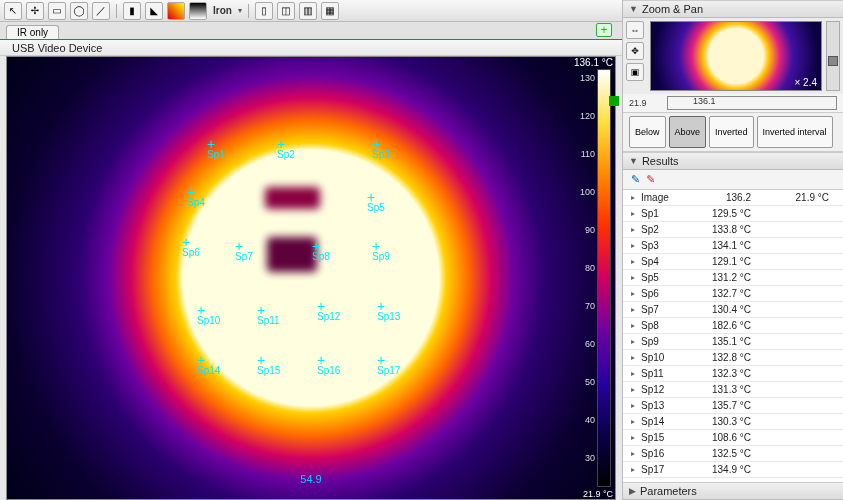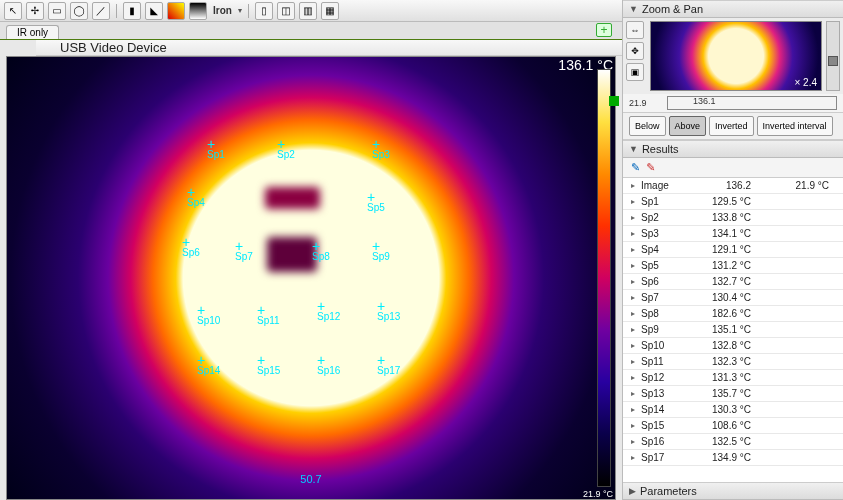--- a/index.html
+++ b/index.html
@@ -5,31 +5,31 @@
   * { box-sizing: border-box; margin: 0; padding: 0; font-family: Arial, sans-serif; }
   body { width: 843px; height: 500px; background: #e8e8e8; display: flex; font-size: 11px; }
   .left { width: 622px; height: 500px; display: flex; flex-direction: column; }
   .toolbar { height: 22px; background: linear-gradient(#f8f8f8,#e0e0e0); border-bottom: 1px solid #bbb; display:flex; align-items:center; padding: 0 4px; gap:4px; }
   .tb-btn { width:18px; height:18px; border:1px solid #aaa; background:#f4f4f4; border-radius:2px; display:flex; align-items:center; justify-content:center; cursor:pointer; font-size:10px;}
   .tb-sep { width:1px; height:14px; background:#aaa; margin:0 2px;}
   .palette-label { font-size:10px; color:#333; padding:0 2px;font-weight:bold;}
   .tabrow { height:18px; background:#e2e2e2; display:flex; align-items:flex-end; position:relative; border-bottom:1px solid #4d7c0f;}
   .tab { background:#f5f5f5; border:1px solid #aaa; border-bottom:none; border-radius:3px 3px 0 0; padding:1px 10px; margin-left:6px; font-size:10px; }
   .tab-plus { position:absolute; right:10px; top:1px; width:16px; height:14px; border:1px solid #3a3; background:#dfd; color:#3a3; display:flex; align-items:center; justify-content:center; border-radius:2px; cursor:pointer; font-size:12px;}
-  .devrow { height:16px; background:linear-gradient(#f8f8f8,#e8e8e8); border-bottom:1px solid #ccc; display:flex; align-items:center; padding-left:24px; font-size:13px; color:#222;margin-left:36px;}
+  .devrow { height:16px; background:linear-gradient(#f8f8f8,#e8e8e8); border-bottom:1px solid #ccc; display:flex; align-items:center; padding-left:12px; font-size:11px; color:#222;}
   .viewer { flex:1; background:#000; position:relative; margin: 0 6px 0 6px; border:1px solid #888;}
   .thermal { position:absolute; inset:0; background:
      radial-gradient(circle at 50% 50%, #ffffe0 0 34%, #ffd000 36%, #ff6a00 42%, #d20060 48%, #6a00a0 54%, #2b0070 62%, #0a0030 80%, #000018 100%);
   }
   .hotspot { position:absolute; left:260px; top:180px; width:50px; height:35px; background:#5e003a; filter:blur(4px); border-radius:4px;}
   .hotspot2 { position:absolute; left:258px; top:130px; width:55px; height:22px; background:#8a0040; filter:blur(4px); border-radius:4px;}
   .colorbar { position:absolute; right:4px; top:12px; width:14px; bottom:12px; background:linear-gradient(to bottom,#fff,#ffe040,#ff8a00,#ff3000,#d00060,#7000a0,#2800a0,#0a004a,#000); border:1px solid #444;}
   .cb-ticks { position:absolute; right:20px; top:10px; bottom:10px; width:18px; color:#ddd; font-size:9px;}
   .cb-tick { position:absolute; right:0; width:22px; text-align:right;}
-  .cb-toplabel { position:absolute; right:2px; top:0; color:#fff; font-size:14px;}
+  .cb-toplabel { position:absolute; right:2px; top:0; color:#fff; font-size:10px;}
   .cb-botlabel { position:absolute; right:2px; bottom:0; color:#fff; font-size:9px;}
   .cold-temp { position:absolute; left:50%; transform:translateX(-50%); bottom:14px; color:#04d0ff; font-size:11px;}
   .spot { position:absolute; color:#00e8ff; font-size:10px; white-space:nowrap; pointer-events:none;}
   .spot .cross { color:#0ef; font-size:14px; display:block; line-height:10px;}
   .controls { height:22px; background:linear-gradient(#f4f4f4,#dcdcdc); display:flex; align-items:center; justify-content:center; gap:6px; margin:0 6px 4px 6px; border:1px solid #bbb; border-top:none;}
   .ctrl { display:flex; align-items:center; gap:2px; padding:1px 6px; border:1px solid #aaa; background:#f4f4f4; border-radius:3px; cursor:pointer; font-size:10px;}
   .rec-dot{width:8px;height:8px;background:#c00;border-radius:50%;}
   .right { width:221px; height:500px; border-left:1px solid #bbb; display:flex; flex-direction:column; background:#ececec;}
   .panel-hdr { background:linear-gradient(#f0f0f0,#dcdcdc); border-top:1px solid #ccc; border-bottom:1px solid #bbb; padding:2px 6px; font-size:11px; color:#222; display:flex; align-items:center; gap:4px; cursor:pointer;}
   .triangle { font-size:9px; color:#555;}
@@ -39,21 +39,21 @@
   .zoom-thumb { flex:1; border:1px solid #888; background:#c2410c; position:relative; overflow:hidden;}
   .zoom-thumb-inner{position:absolute;inset:0;background:radial-gradient(circle at 50% 50%,#fff8d0 0 30%,#ffc000 36%,#e02080 48%,#4010a0 62%,#0a0040 90%);}
   .zoom-factor { position:absolute; right:4px; bottom:2px; color:#fff; font-size:10px;}
   .zoom-slider { width:14px; border:1px solid #aaa; background:#ddd; position:relative;}
   .zoom-thumb-handle{position:absolute; left:1px; right:1px; height:10px; top:50%; background:#888; border:1px solid #555;}
   .range-row { display:flex; align-items:center; padding:2px 6px; gap:20px; background:#f4f4f4; border-bottom:1px solid #ccc;}
   .range-num { font-size:9px; color:#333;}
   .range-bar { flex:1; height:14px; background: linear-gradient(90deg,#141414 0 26%, repeating-linear-gradient(90deg,#bbb,#bbb 4px,#eee 4px,#eee 8px) 26% 100%); border:1px solid #888; position:relative;}
   .range-green{position:absolute;left:-14px;top:2px;width:10px;height:10px;background:#0a0;}
   .clip-row { display:flex; gap:3px; padding:3px 6px; background:#f0f0f0; border-bottom:1px solid #ccc;}
-  .clip-btn { flex:0 0 auto; padding:4px 5px; border:1px solid #999; background:#f8f8f8; border-radius:2px; font-size:9px; cursor:pointer;}
+  .clip-btn { flex:0 0 auto; padding:10px 5px; border:1px solid #999; background:#f8f8f8; border-radius:2px; font-size:9px; cursor:pointer;}
   .clip-btn.pressed { background:#ccc; border-color:#666;}
   .results-tools { display:flex; gap:6px; padding:3px 8px; background:#f4f4f4; border-bottom:1px solid #ccc;}
   .results-list { flex:1; overflow:auto; background:#fff;}
   .res-row { display:flex; align-items:center; padding:2px 8px; border-bottom:1px solid #e8e8e8; font-size:10px; color:#222;}
   .res-row .tri{font-size:8px;color:#666;width:10px;}
   .res-row .name{flex:0 0 62px;}
   .res-row .v1{flex:0 0 48px; text-align:right;}
   .res-row .v2{flex:1; text-align:right; padding-right:6px;}
 </style>
 </head>
@@ -84,21 +84,21 @@
     <div class="tab">IR only</div>
     <div class="tab-plus">+</div>
   </div>
 
   <div class="devrow">USB Video Device</div>
 
   <div class="viewer">
     <div class="thermal"></div>
     <div class="hotspot2"></div>
     <div class="hotspot"></div>
-    <div class="cold-temp">50.7</div>
+    <div class="cold-temp">54.9</div>
 
     <div id="spots-layer">
         <div class="spot" style="left: 200px; top: 82px;"><span class="cross">+</span>Sp1</div>
         <div class="spot" style="left: 270px; top: 82px;"><span class="cross">+</span>Sp2</div>
         <div class="spot" style="left: 365px; top: 82px;"><span class="cross">+</span>Sp3</div>
         <div class="spot" style="left: 180px; top: 130px;"><span class="cross">+</span>Sp4</div>
         <div class="spot" style="left: 360px; top: 135px;"><span class="cross">+</span>Sp5</div>
         <div class="spot" style="left: 175px; top: 180px;"><span class="cross">+</span>Sp6</div>
         <div class="spot" style="left: 228px; top: 184px;"><span class="cross">+</span>Sp7</div>
         <div class="spot" style="left: 305px; top: 184px;"><span class="cross">+</span>Sp8</div>
@@ -108,20 +108,33 @@
         <div class="spot" style="left: 310px; top: 244px;"><span class="cross">+</span>Sp12</div>
         <div class="spot" style="left: 370px; top: 244px;"><span class="cross">+</span>Sp13</div>
         <div class="spot" style="left: 190px; top: 298px;"><span class="cross">+</span>Sp14</div>
         <div class="spot" style="left: 250px; top: 298px;"><span class="cross">+</span>Sp15</div>
         <div class="spot" style="left: 310px; top: 298px;"><span class="cross">+</span>Sp16</div>
         <div class="spot" style="left: 370px; top: 298px;"><span class="cross">+</span>Sp17</div>
       </div>
 
     <div class="cb-toplabel">136.1 °C</div>
     <div class="colorbar"></div>
+    <div class="cb-ticks" id="cb-ticks">
+        <div class="cb-tick" style="top: 6px;">130</div>
+        <div class="cb-tick" style="top: 44px;">120</div>
+        <div class="cb-tick" style="top: 82px;">110</div>
+        <div class="cb-tick" style="top: 120px;">100</div>
+        <div class="cb-tick" style="top: 158px;">90</div>
+        <div class="cb-tick" style="top: 196px;">80</div>
+        <div class="cb-tick" style="top: 234px;">70</div>
+        <div class="cb-tick" style="top: 272px;">60</div>
+        <div class="cb-tick" style="top: 310px;">50</div>
+        <div class="cb-tick" style="top: 348px;">40</div>
+        <div class="cb-tick" style="top: 386px;">30</div>
+      </div>
     <div class="cb-botlabel">21.9 °C</div>
   </div>
 
 </div>
 
 <div class="right">
   <div class="panel-hdr">
       <span class="triangle">▼</span>
       <span>Zoom &amp; Pan</span>
     </div>

